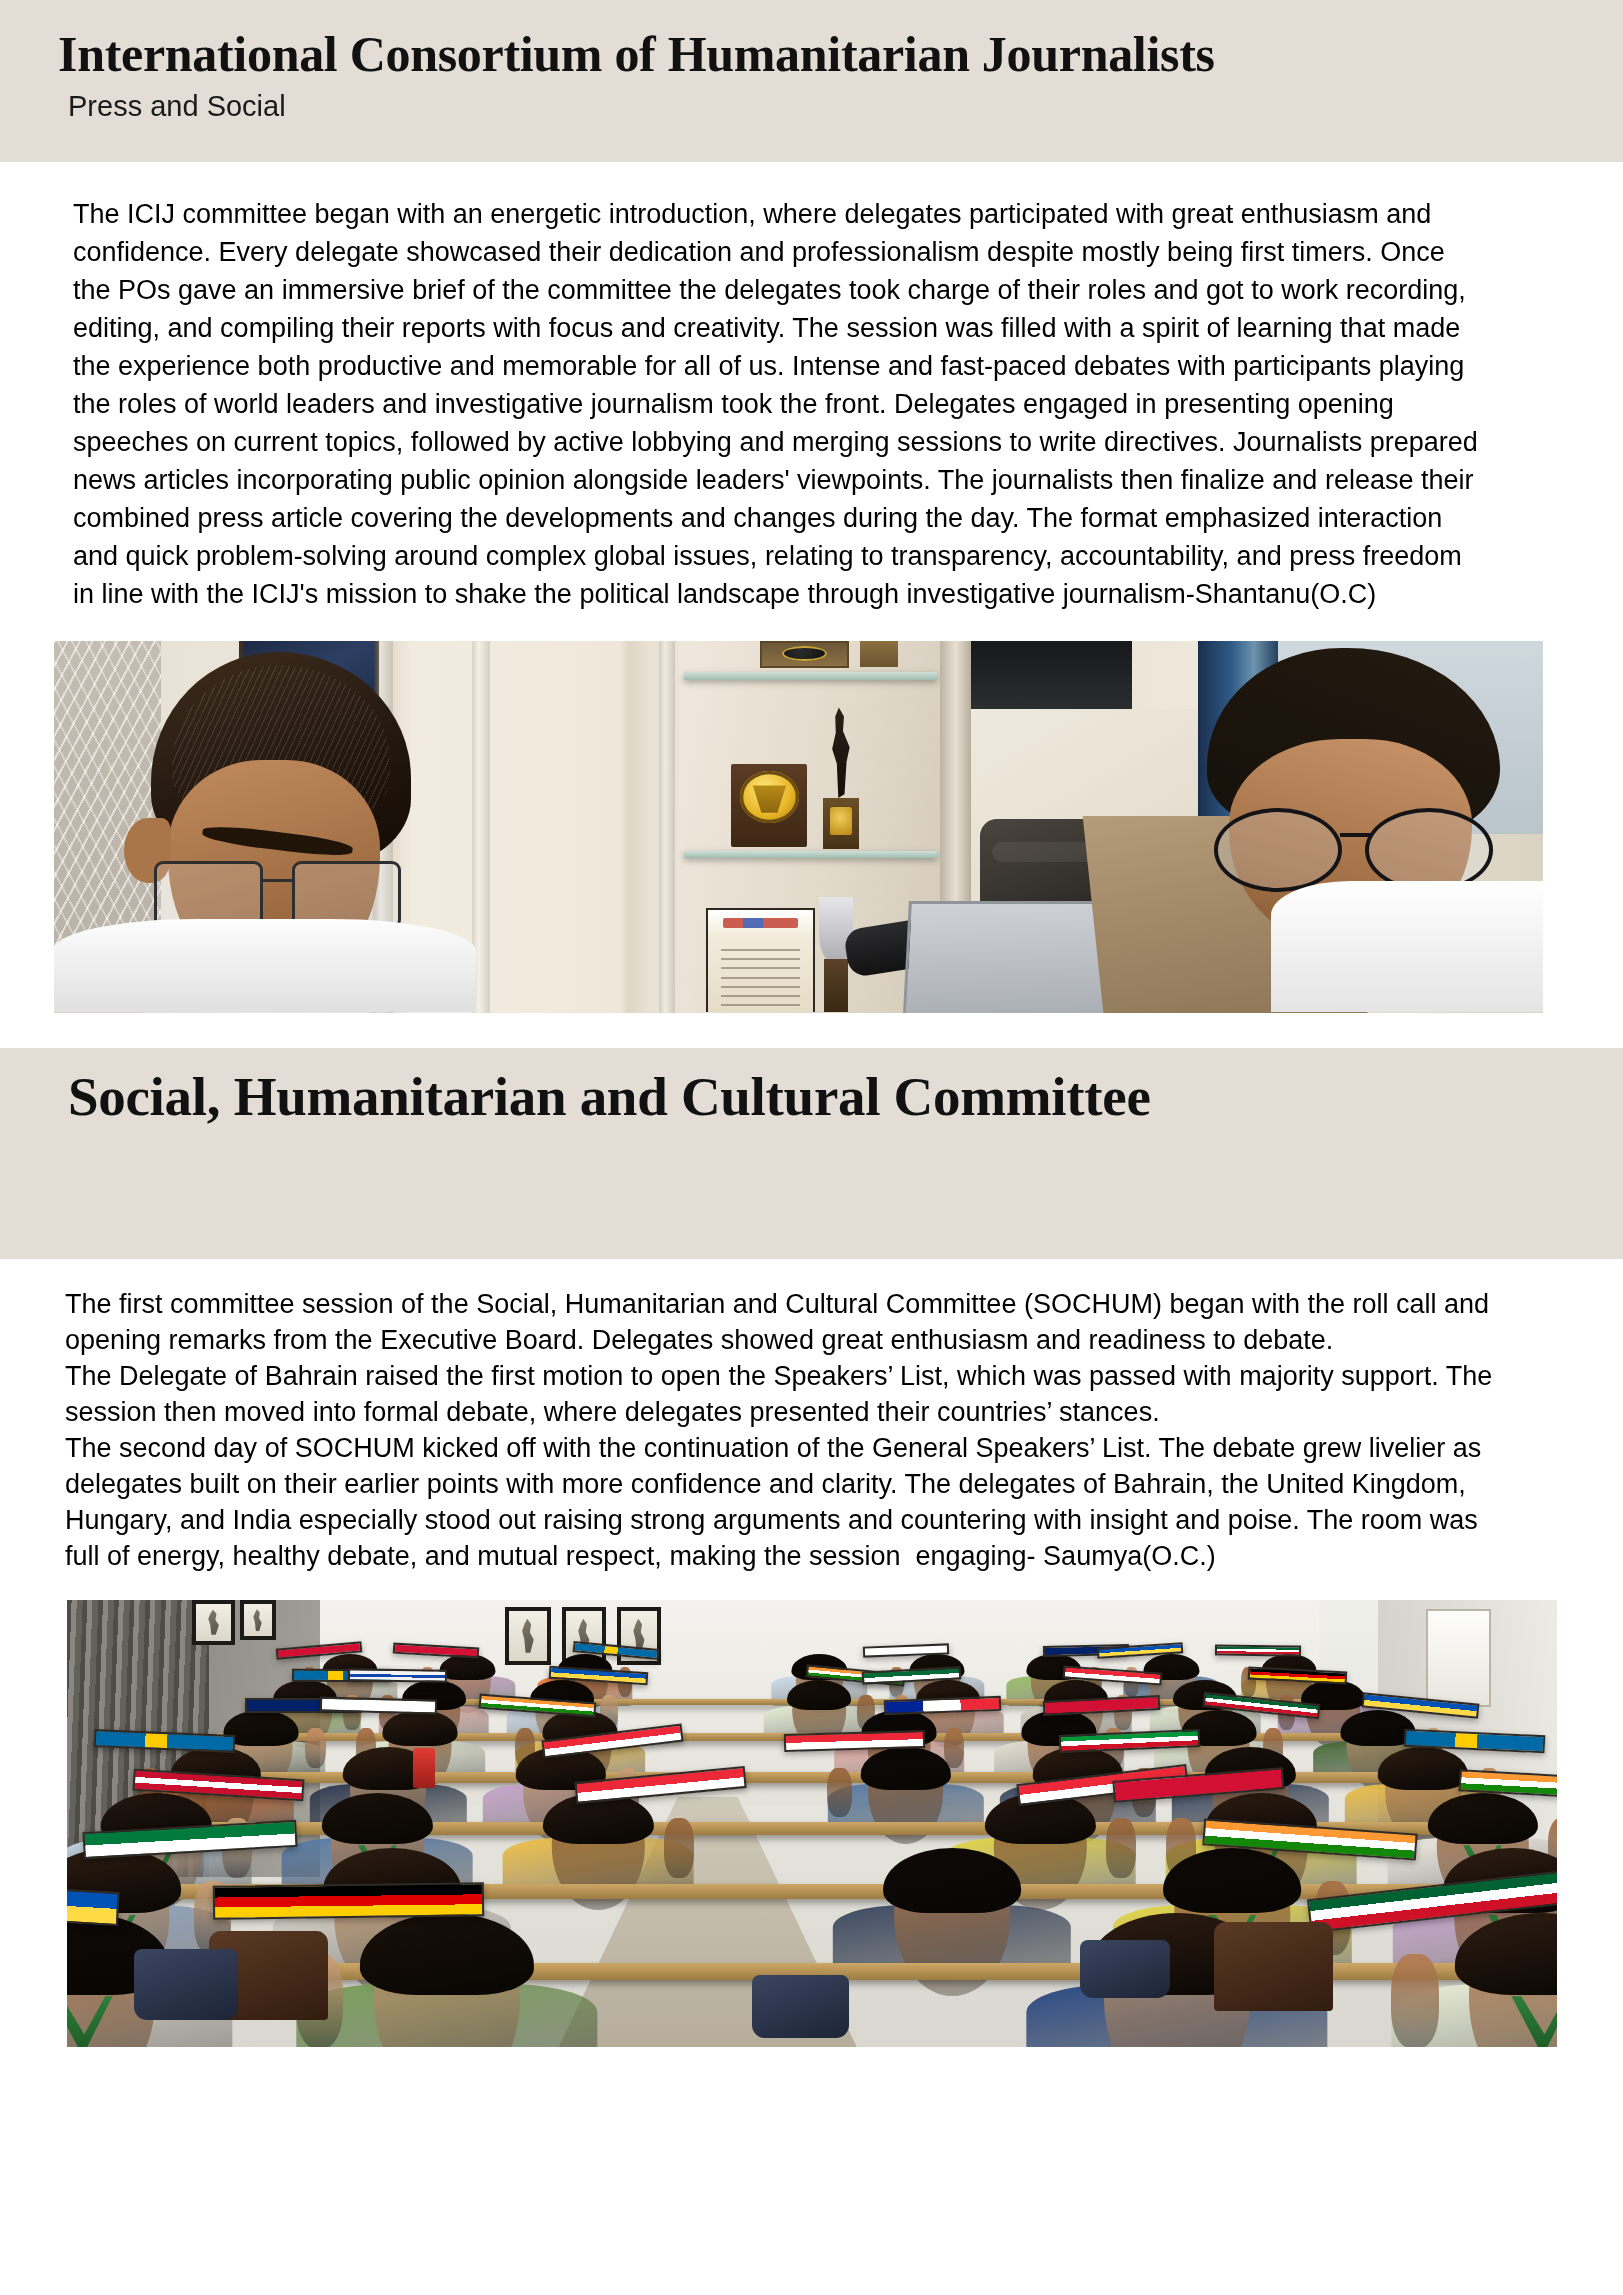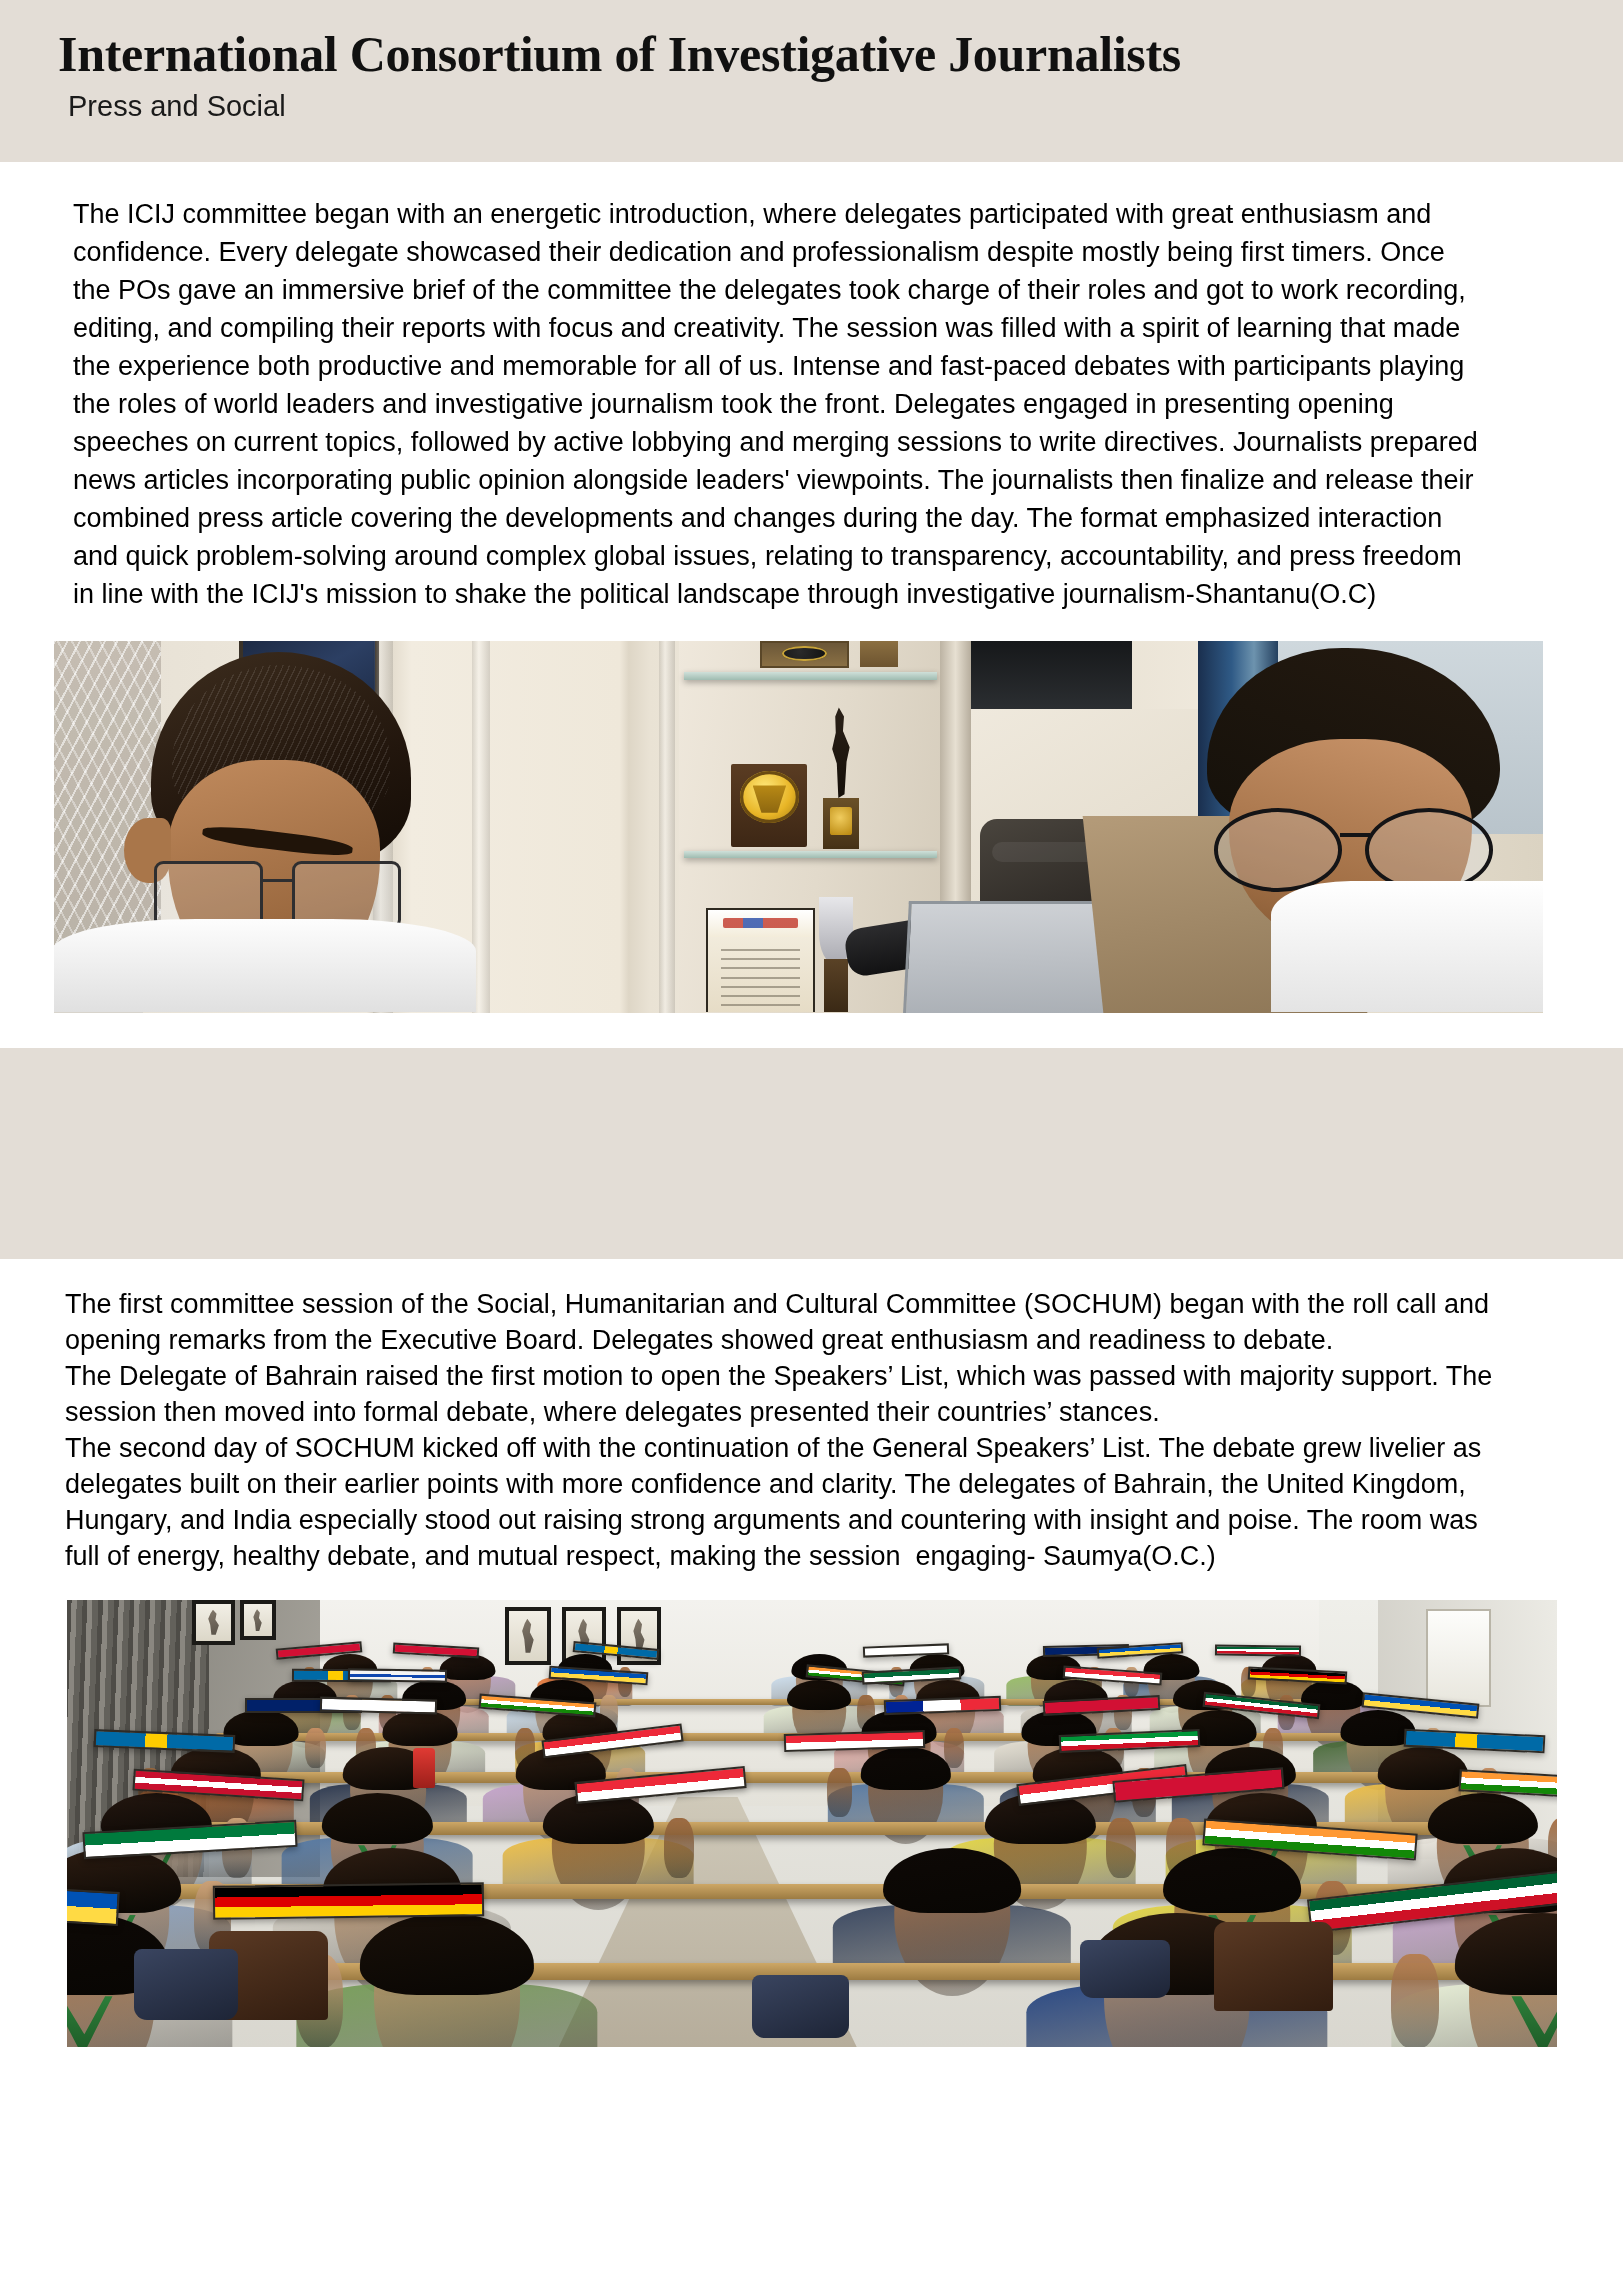--- a/index.html
+++ b/index.html
@@ -446,21 +446,21 @@
   .p2-chairback {
     position:absolute;
     background: linear-gradient(160deg, #5b3a24, #311c0f);
     border-radius: 11.8px 11.8px 3.9px 3.9px;
   }
 </style>
 </head>
 <body>
 
 <div class="band" id="band-icij">
-  <div class="band-title" id="icij-title">International Consortium of Investigative Journalists</div>
+  <div class="band-title" id="icij-title">International Consortium of Humanitarian Journalists</div>
   <div class="band-sub" id="icij-sub">Press and Social</div>
 </div>
 
 <div class="body-copy" id="icij-body">The ICIJ committee began with an energetic introduction, where delegates participated with great enthusiasm and confidence. Every delegate showcased their dedication and professionalism despite mostly being first timers. Once the POs gave an immersive brief of the committee the delegates took charge of their roles and got to work recording, editing, and compiling their reports with focus and creativity. The session was filled with a spirit of learning that made the experience both productive and memorable for all of us. Intense and fast-paced debates with participants playing the roles of world leaders and investigative journalism took the front. Delegates engaged in presenting opening speeches on current topics, followed by active lobbying and merging sessions to write directives. Journalists prepared news articles incorporating public opinion alongside leaders' viewpoints. The journalists then finalize and release their combined press article covering the developments and changes during the day. The format emphasized interaction and quick problem-solving around complex global issues, relating to transparency, accountability, and press freedom in line with the ICIJ's mission to shake the political landscape through investigative journalism-Shantanu(O.C)</div>
 
 <div class="photo" id="icij-photo" role="img">
   <div class="p1-wall"></div>
   <div class="p1-curtain"></div>
   <div class="p1-frame"></div>
   <div class="p1-pillar a"></div>
@@ -510,20 +510,21 @@
     <div class="glasses">
       <div class="lens l"></div>
         <div class="bridge"></div>
         <div class="lens r"></div>
     </div>
     <div class="shirt"></div>
   </div>
 </div>
 
 <div class="band" id="band-sochum">
+  <div class="band-title" id="sochum-title">Social, Humanitarian and Cultural Committee</div>
 </div>
 
 <div class="body-copy" id="sochum-body">The first committee session of the Social, Humanitarian and Cultural Committee (SOCHUM) began with the roll call and opening remarks from the Executive Board. Delegates showed great enthusiasm and readiness to debate.
 The Delegate of Bahrain raised the first motion to open the Speakers’ List, which was passed with majority support. The session then moved into formal debate, where delegates presented their countries’ stances.
 The second day of SOCHUM kicked off with the continuation of the General Speakers’ List. The debate grew livelier as delegates built on their earlier points with more confidence and clarity. The delegates of Bahrain, the United Kingdom, Hungary, and India especially stood out raising strong arguments and countering with insight and poise. The room was full of energy, healthy debate, and mutual respect, making the session  engaging- Saumya(O.C.)</div>
 
 <div class="photo" id="sochum-photo" role="img">
   <div class="p2-room"></div>
   <div class="p2-backwall"></div>
   <div class="p2-sidewall-l"></div>

